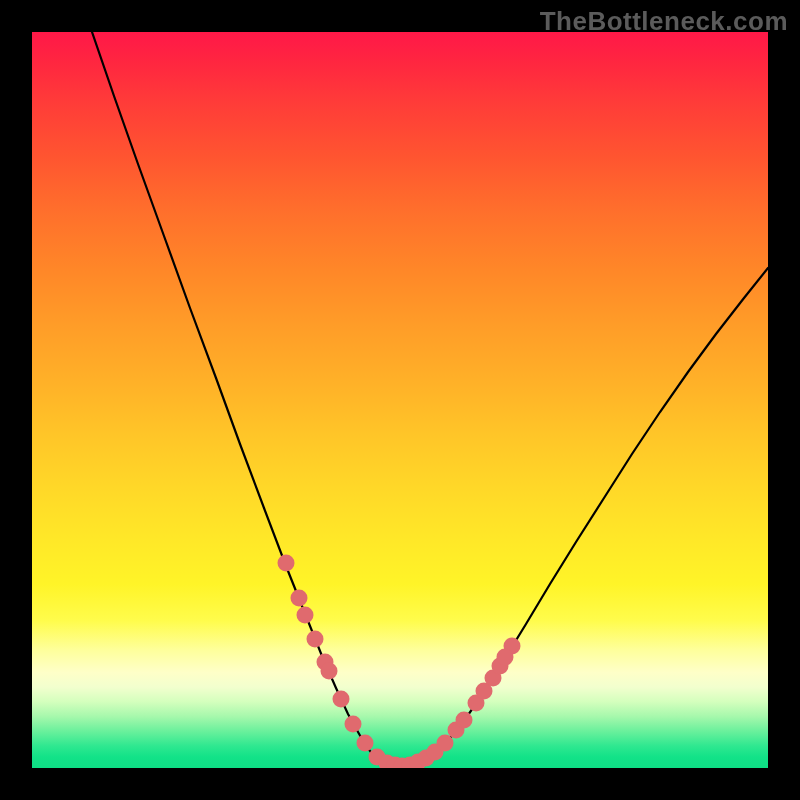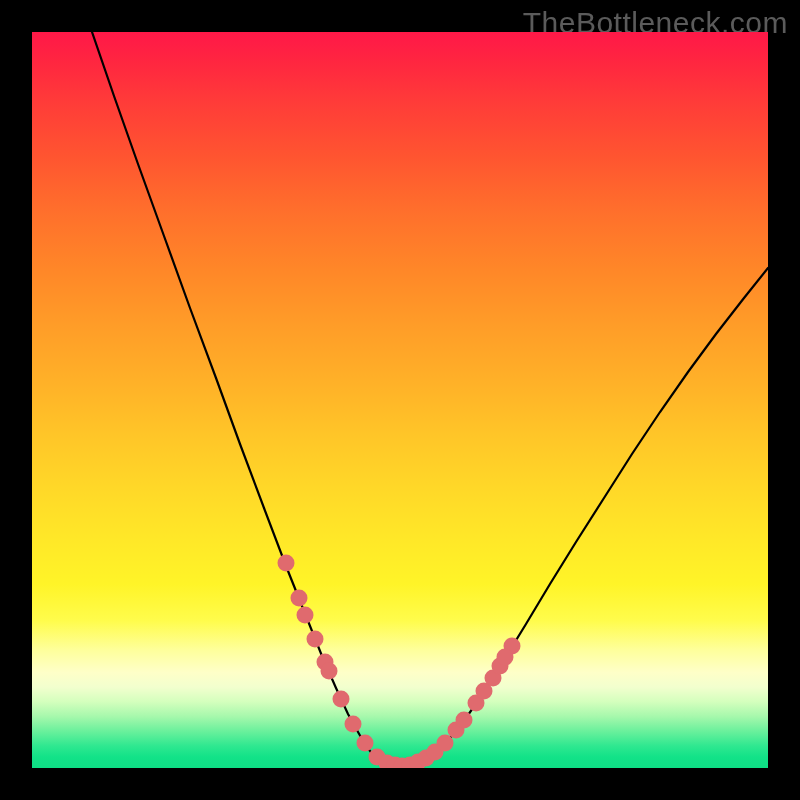--- a/index.html
+++ b/index.html
@@ -57,22 +57,22 @@
     position: absolute;
     inset: 0;
     width: 100%;
     height: 100%;
   }
   .watermark {
     position: absolute;
     top: 6px;
     right: 12px;
     color: #5b5b5b;
-    font-size: 30px;
-    font-weight: 400;
+    font-size: 26px;
+    font-weight: 700;
     letter-spacing: 0.5px;
   }
 </style>
 </head>
 <body>
 
 <div class="stage">
   <div class="watermark">TheBottleneck.com</div>
 
   <div class="plot-area">

